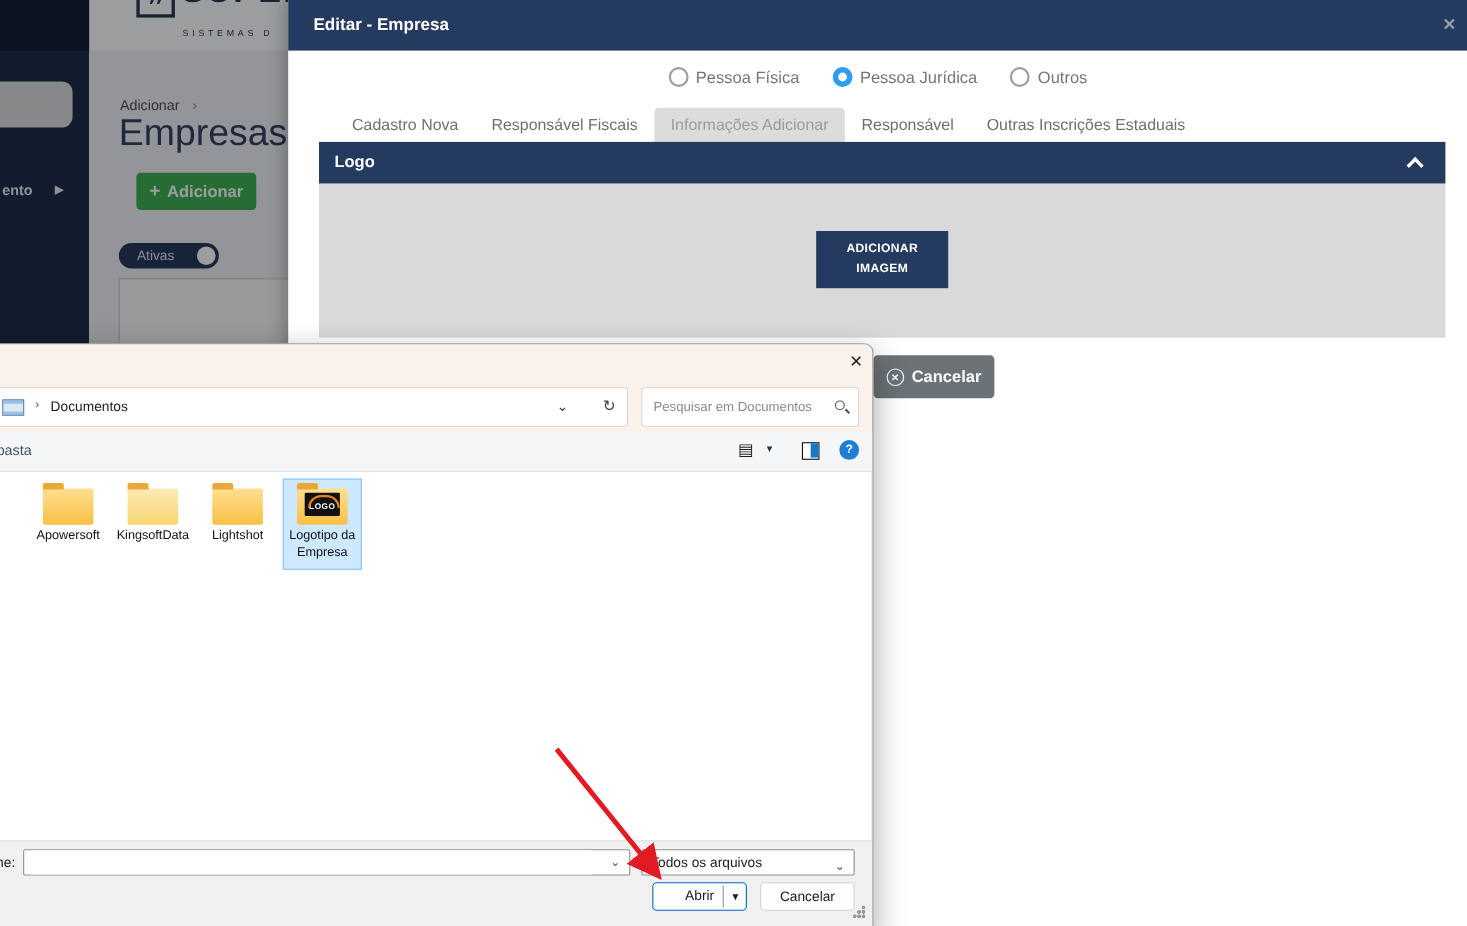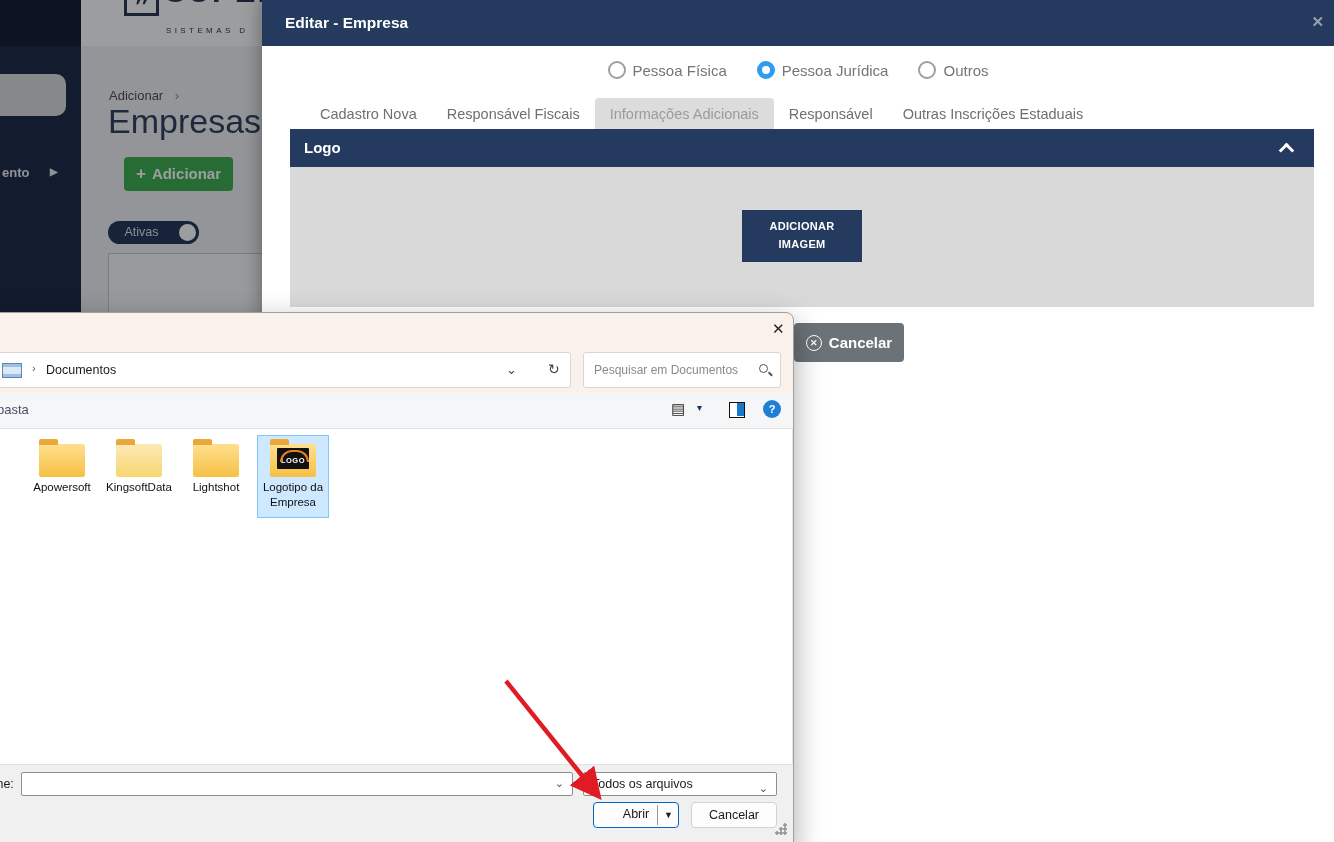--- a/index.html
+++ b/index.html
@@ -165,21 +165,21 @@
       </label>
       <label class="radio">
         <span class="rdot"></span>
         <span>Outros</span>
       </label>
     </div>
 
     <div class="tab-row">
       <div class="tab">Cadastro Nova</div>
       <div class="tab">Responsável Fiscais</div>
-      <div class="tab active">Informações Adicionais</div>
+      <div class="tab active">Informações Adicionar</div>
       <div class="tab">Responsável</div>
       <div class="tab">Outras Inscrições Estaduais</div>
     </div>
 
     <div class="panel">
       <div class="panel-head">
         <span class="panel-title">Logo</span>
         <span class="chev-up"></span>
       </div>
       <div class="panel-body">

